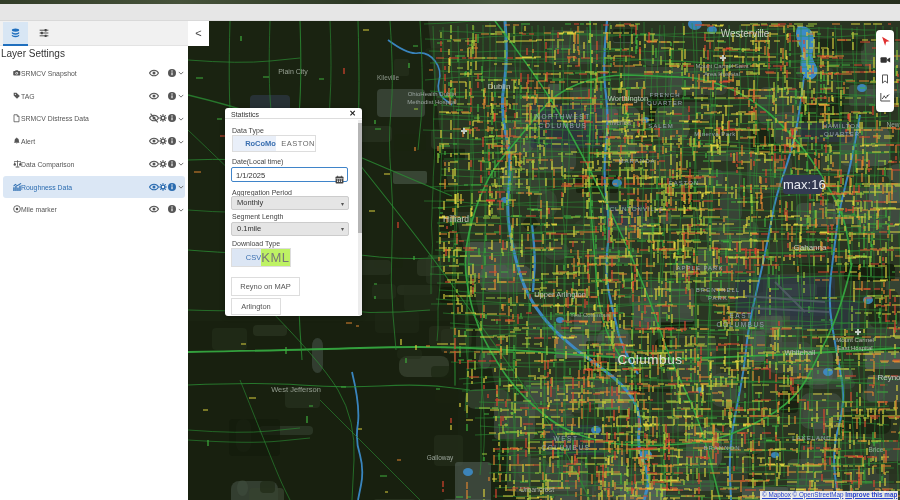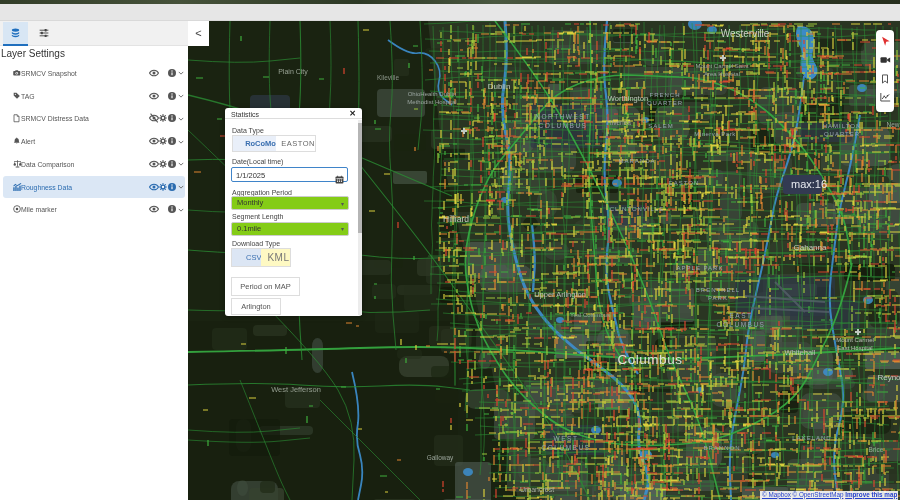--- a/index.html
+++ b/index.html
@@ -19,36 +19,36 @@
 .row { position:absolute; left:0; width:188px; height:22px; }
 .row.active { background:#dbe7f5; border-radius:3px; left:3px; width:182px; }
 .li { position:absolute; left:13px; top:7px; }
 .row.active .li { left:10px; }
 .lt { position:absolute; left:20.5px; top:7px; font-size:7.8px; white-space:nowrap; display:inline-block; transform:scaleX(0.88); transform-origin:0 50%; }
 .row.active .lt { left:17.5px; }
 .ri { position:absolute; }
 .row.active .ri { margin-left:-3px; }
 #collapse { position:absolute; left:188px; top:21px; width:21px; height:25px; background:#fff; color:#444; font-size:11px; text-align:center; line-height:24px; }
 #mapwrap { position:absolute; left:188px; top:21px; width:712px; height:479px; overflow:hidden; }
-#maxbox { position:absolute; left:783px; top:175px; width:39px; height:19px; background:#333a52; border-radius:3px; color:#e8eaf0; font-size:11px; text-align:center; line-height:19px;padding-left:8px; }
+#maxbox { position:absolute; left:783px; top:175px; width:39px; height:19px; background:#333a52; border-radius:3px; color:#e8eaf0; font-size:13px; text-align:center; line-height:19px; }
 #attrib { position:absolute; left:760px; top:490.5px; width:138px; height:9px; background:rgba(255,255,255,0.88); font-size:6.3px; line-height:8.6px; white-space:nowrap; padding-left:2px; color:#2741cc; }
 #attrib span { text-decoration:underline; }
 #rightbox { position:absolute; left:876px; top:30px; width:18px; height:82px; background:#fff; border-radius:4px; box-shadow:0 0 3px rgba(0,0,0,0.3); }
 #rightbox span { position:absolute; left:3.5px; }
 #panel { position:absolute; left:225px; top:108px; width:137px; height:208px; background:#fff; border-radius:3px; box-shadow:0 1px 5px rgba(0,0,0,0.4); color:#444; }
 #phead .t { position:absolute; left:6px; top:2.5px; font-size:7px; color:#333; }
 #phead .x { position:absolute; right:6px; top:1px; font-size:8px; font-weight:bold; color:#222; }
 #phead { position:absolute; left:0; top:0; width:137px; height:11px; border-bottom:1px solid #ddd; }
 .plabel { position:absolute; left:7px; font-size:7px; color:#444; white-space:nowrap; }
 #scroll { position:absolute; right:0.5px; top:12px; width:4px; height:195px; background:#ececec; }
 #thumb { position:absolute; left:0; top:3px; width:4px; height:110px; background:#b5b5b5; }
 .btn { position:absolute; background:#fff; border:1px solid #ddd; color:#555; text-align:center; }
 .seg { position:absolute; border:1px solid #ddd; display:flex; }
 .seg div { text-align:right; }
-.sel { position:absolute; left:6px; width:118px; height:14px; background:#84cc16; border:1px solid #ccc; border-radius:2px; font-size:7.5px; color:#333; line-height:12.5px; padding-left:5px; }
+.sel { position:absolute; left:6px; width:118px; height:14px; background:#e5e5e5; border:1px solid #ccc; border-radius:2px; font-size:7.5px; color:#333; line-height:12.5px; padding-left:5px; }
 .sel .c { position:absolute; right:4px; top:0.5px; color:#555; font-size:6px; }
 </style></head>
 <body>
 <div id="app">
 <div id="mapwrap"><svg width="712" height="479" viewBox="0 0 712 479">
         <rect width="712" height="479" fill="#1d2714"></rect>
         <rect x="0" y="0" width="270" height="479" fill="#19220f" opacity="0.6"></rect>
         <rect x="0" y="300" width="340" height="179" fill="#151d0d" opacity="0.5"></rect>
         <polygon points="240,0 712,0 712,479 330,479 300,330 255,140" fill="#2e3a25" opacity="0.8"></polygon>
         <rect x="455" y="12" width="21" height="33" rx="8" fill="#3e4a3e" opacity="0.59"></rect>
@@ -903,17 +903,17 @@
             <rect x="10.4" y="1" width="1.6" height="3" rx="0.8" fill="#444"></rect>
           </svg></span>
   </div>
   <span class="plabel" style="top:81px">Aggregation Period</span>
   <div class="sel" style="top:88px"><span>Monthly</span><span class="c">▾</span></div>
   <span class="plabel" style="top:105px">Segment Length</span>
   <div class="sel" style="top:113.5px"><span>0.1mile</span><span class="c">▾</span></div>
   <span class="plabel" style="top:131.5px">Download Type</span>
   <div class="seg" style="left:5.5px;top:139.5px;width:60px;height:19.5px">
     <div style="width:31px;background:#dce6f4;color:#3a6fb0;font-size:7.5px;line-height:18px">CSV</div>
-    <div style="width:29px;background:#fef9c3;color:#777;font-size:10px;line-height:18px;letter-spacing:0.5px">KML</div>
+    <div style="width:29px;background:#bef264;color:#777;font-size:13px;line-height:18px;letter-spacing:0.5px">KML</div>
   </div>
-  <div class="btn" style="left:6px;top:168.5px;width:69px;height:19px;font-size:7.5px;line-height:18px">Period on MAP</div>
+  <div class="btn" style="left:6px;top:168.5px;width:69px;height:19px;font-size:7.5px;line-height:18px">Reyno on MAP</div>
   <div class="btn" style="left:6px;top:189.5px;width:50px;height:17.5px;font-size:7.5px;line-height:16px">Arlington</div>
 </div>
 </div>
 </body></html>

